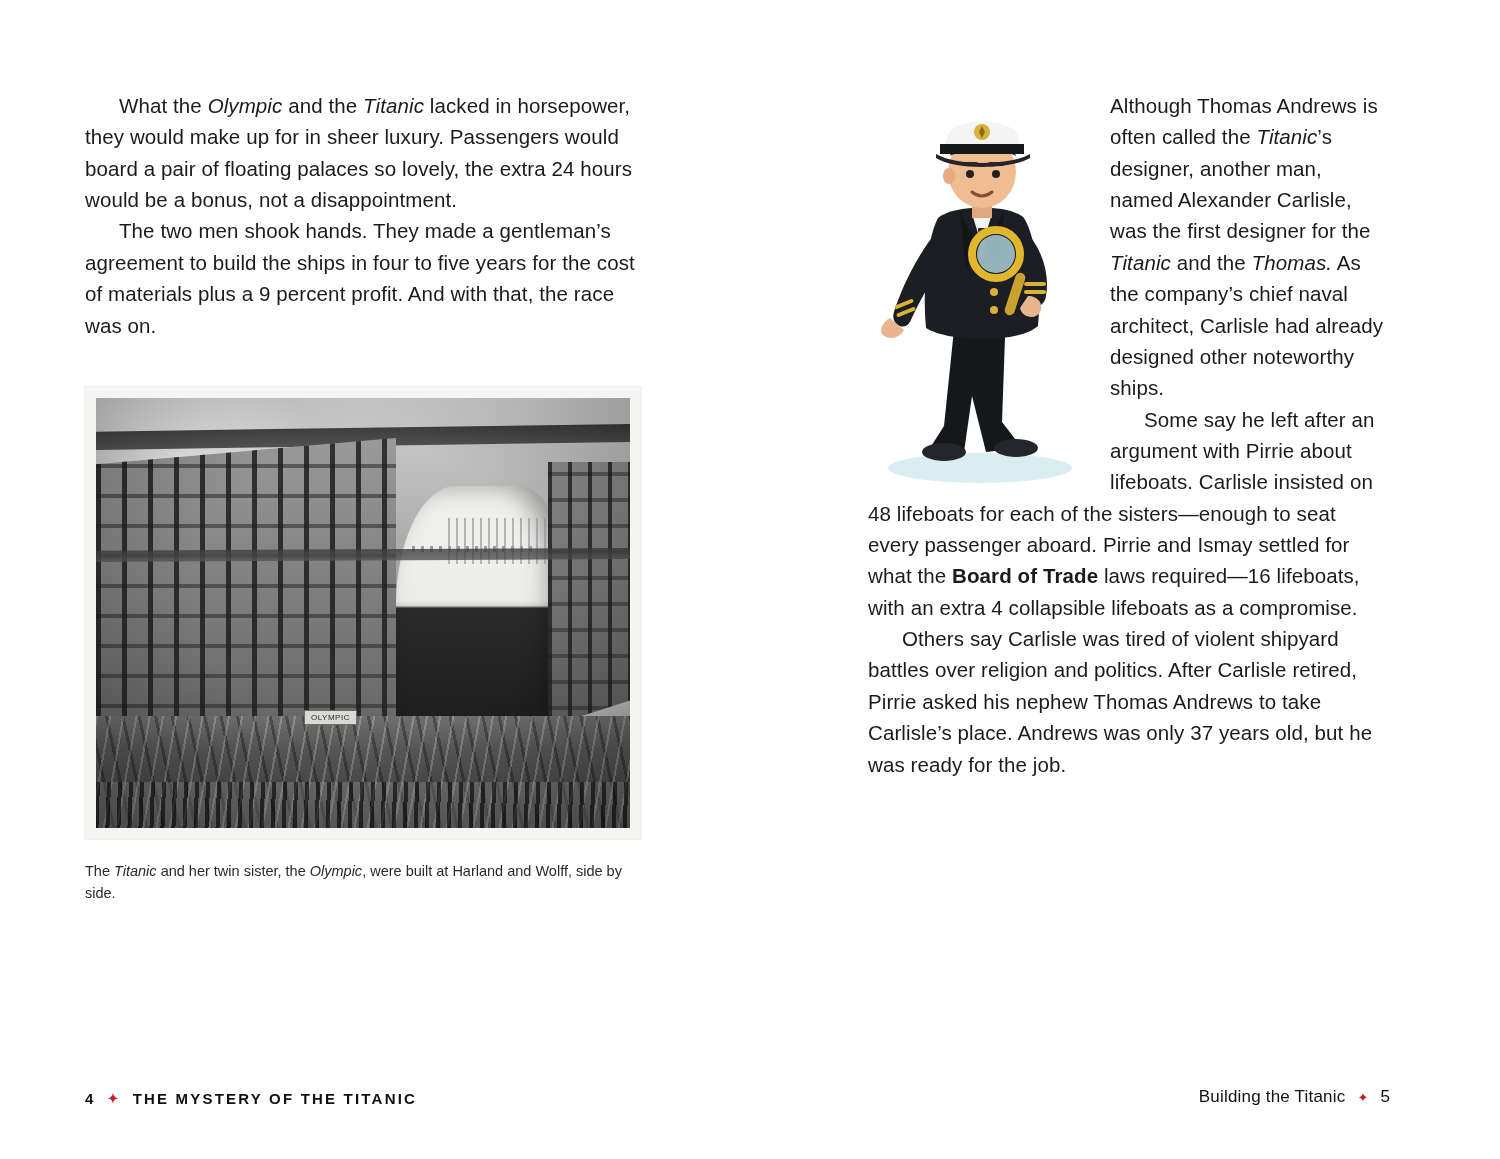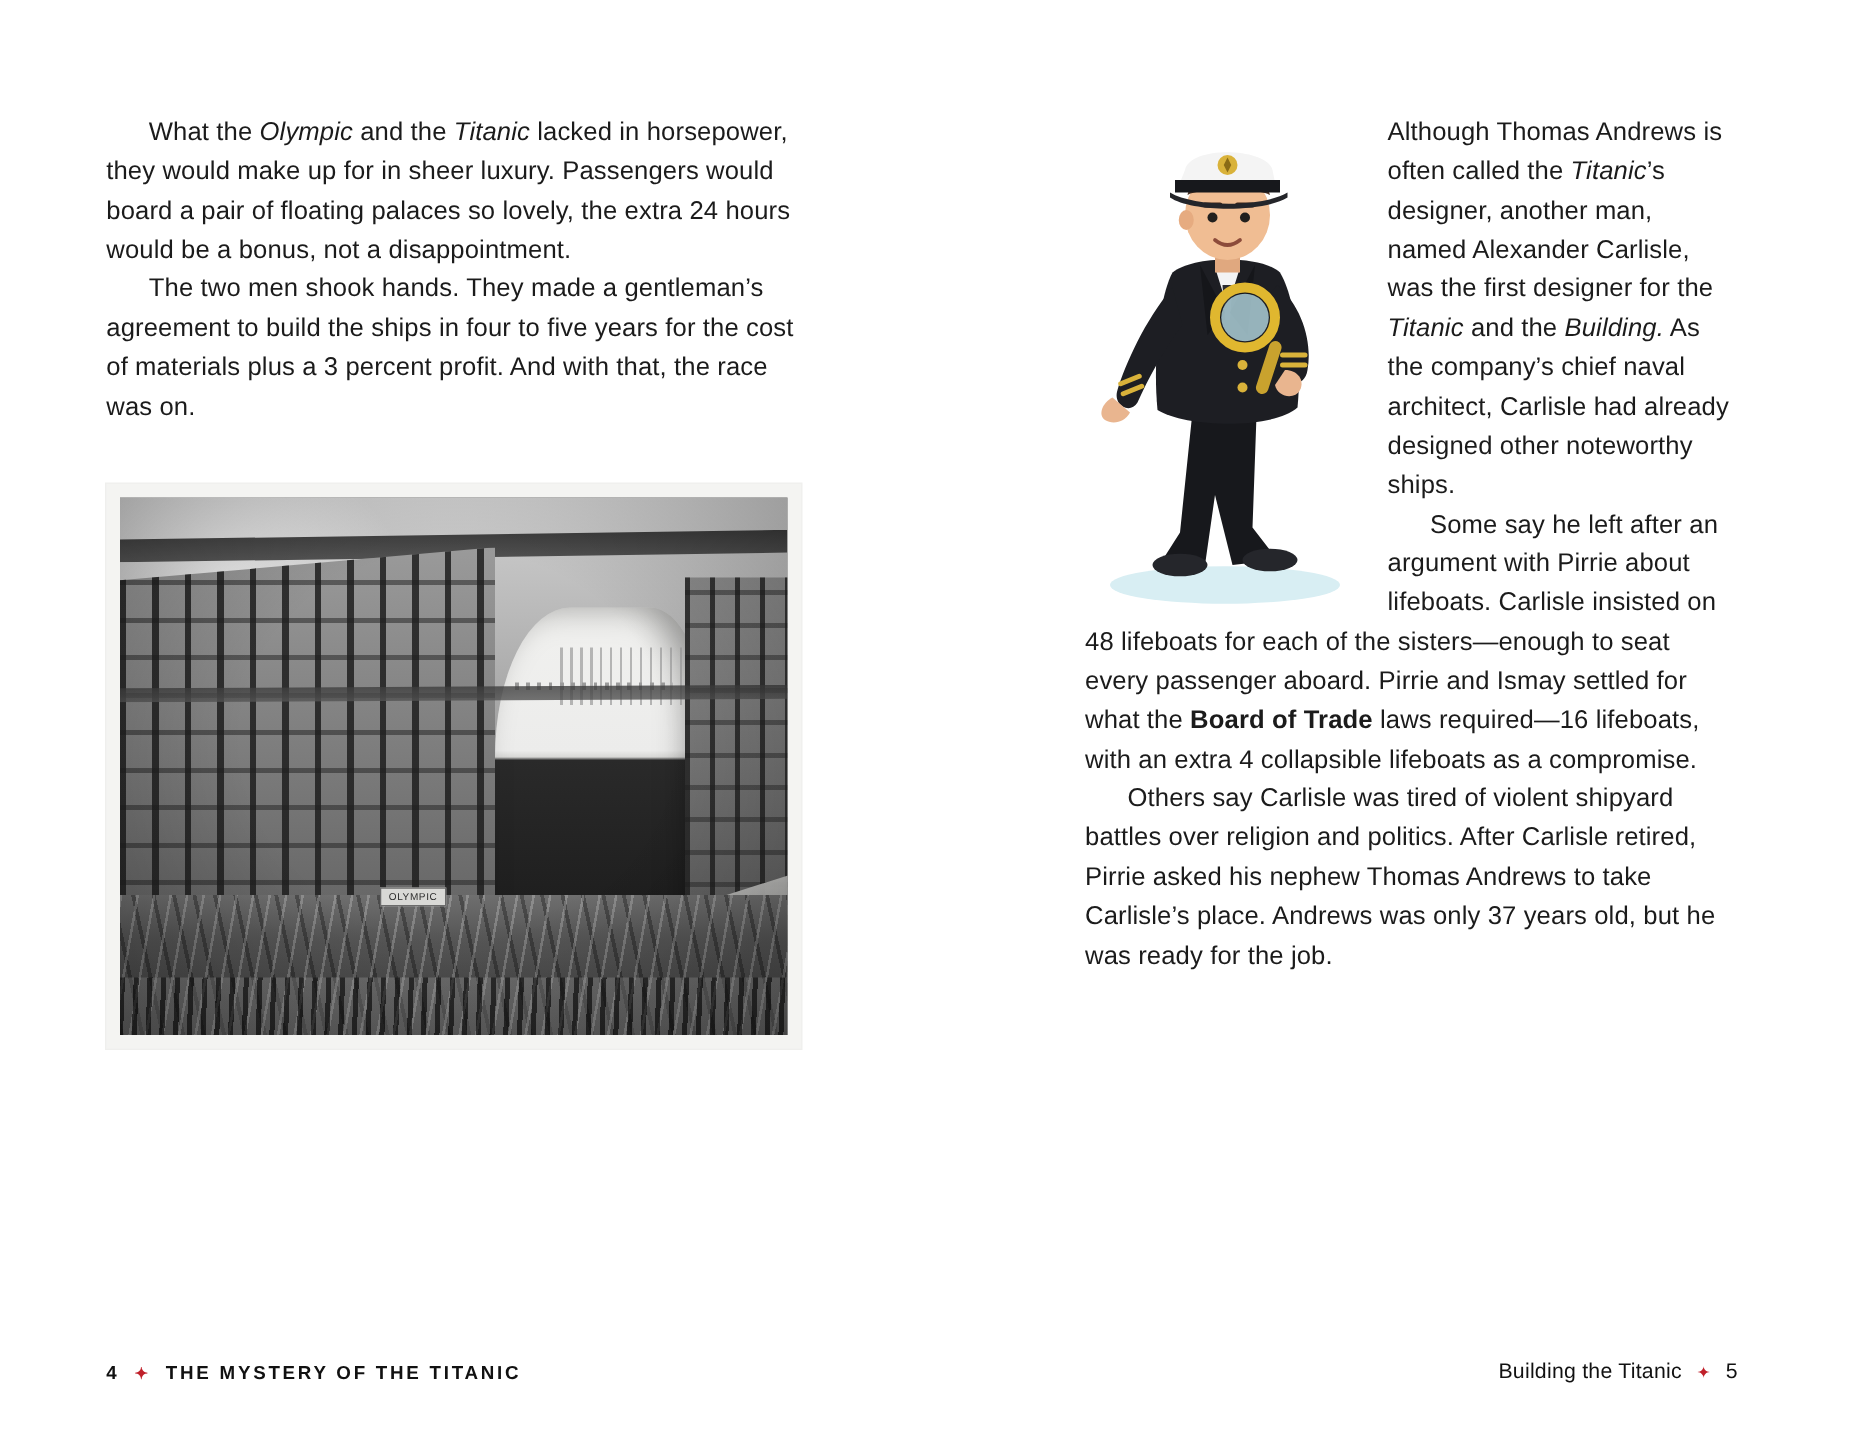--- a/index.html
+++ b/index.html
@@ -195,40 +195,41 @@
 </style>
 </head>
 <body>
 
 <div class="spread">
 
   <div class="page page-left">
 
     <div id="left-text">
         <p class="body" style="text-indent: 34px;">What the <span class="it">Olympic</span> and the <span class="it">Titanic</span> lacked in horsepower, they would make up for in sheer luxury. Passengers would board a pair of floating palaces so lovely, the extra 24 hours would be a bonus, not a disappointment.</p>
-        <p class="body">The two men shook hands. They made a gentleman’s agreement to build the ships in four to five years for the cost of materials plus a 3 percent profit. And with that, the race was on.</p>
+        <p class="body">The two men shook hands. They made a gentleman’s agreement to build the ships in four to five years for the cost of materials plus a 9 percent profit. And with that, the race was on.</p>
       </div>
 
     <div class="figure">
       <div class="photo-frame">
         <div class="photo">
           <div class="ph-sky"></div>
           <div class="ph-smoke"></div>
           <div class="ph-topbeam"></div>
           <div class="ph-gantry-left"></div>
           <div class="ph-hull"></div>
           <div class="ph-hull2"></div>
           <div class="ph-gantry-right"></div>
           <div class="ph-crossbeam"></div>
           <div class="ph-ramp"></div>
           <div class="ph-ground"></div>
           <div class="ph-sign">OLYMPIC</div>
           <div class="ph-vignette"></div>
         </div>
       </div>
+      <div class="caption" id="left-caption">The <span class="it">Titanic</span> and her twin sister, the <span class="it">Olympic</span>, were built at Harland and Wolff, side by side.</div>
     </div>
 
     <div class="footer footer-left">
       <span>4</span>
       <span class="diamond">✦</span>
       <span>THE MYSTERY OF THE TITANIC</span>
     </div>
   </div>
 
   <div class="page page-right">
@@ -292,21 +293,21 @@
         <path d="M84 50 L160 50 L158 40 C154 22 92 20 88 40 Z" fill="#f4f4f4"></path>
         <path d="M80 48 L164 48 L164 58 L80 58 Z" fill="#17181c"></path>
         <path d="M76 58 C96 70 150 70 170 58 L170 62 C150 74 94 74 76 62 Z" fill="#24252a"></path>
 
         <circle cx="122" cy="36" r="8" fill="#d9b23a"></circle>
         <path d="M122 30 l3 6 -3 6 -3 -6 z" fill="#8a6b16"></path>
       </svg>
     </div>
 
     <div class="text-col" id="right-text">
-        <p class="body" style="text-indent: 0px;">Although Thomas Andrews is often called the <span class="it">Titanic</span>’s designer, another man, named Alexander Carlisle, was the first designer for the <span class="it">Titanic</span> and the <span class="it">Building.</span> As the company’s chief naval architect, Carlisle had already designed other noteworthy ships.</p>
+        <p class="body" style="text-indent: 0px;">Although Thomas Andrews is often called the <span class="it">Titanic</span>’s designer, another man, named Alexander Carlisle, was the first designer for the <span class="it">Titanic</span> and the <span class="it">Thomas.</span> As the company’s chief naval architect, Carlisle had already designed other noteworthy ships.</p>
         <p class="body">Some say he left after an argument with Pirrie about lifeboats. Carlisle insisted on 48 lifeboats for each of the sisters—enough to seat every passenger aboard. Pirrie and Ismay settled for what the <span class="bold">Board of Trade</span> laws required—16 lifeboats, with an extra 4 collapsible lifeboats as a compromise.</p>
         <p class="body">Others say Carlisle was tired of violent shipyard battles over religion and politics. After Carlisle retired, Pirrie asked his nephew Thomas Andrews to take Carlisle’s place. Andrews was only 37 years old, but he was ready for the job.</p>
       </div>
 
     <div class="footer footer-right">
       <span>Building the Titanic</span>
       <span class="diamond">✦</span>
       <span class="pagenum-r">5</span>
     </div>
   </div>

